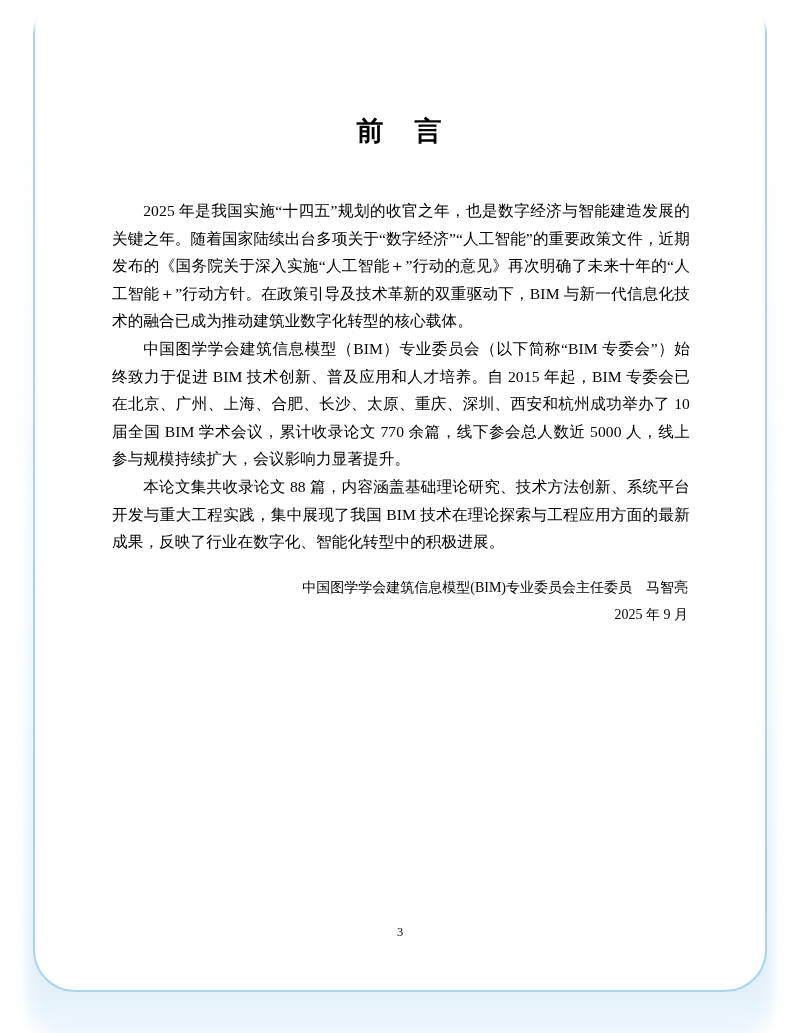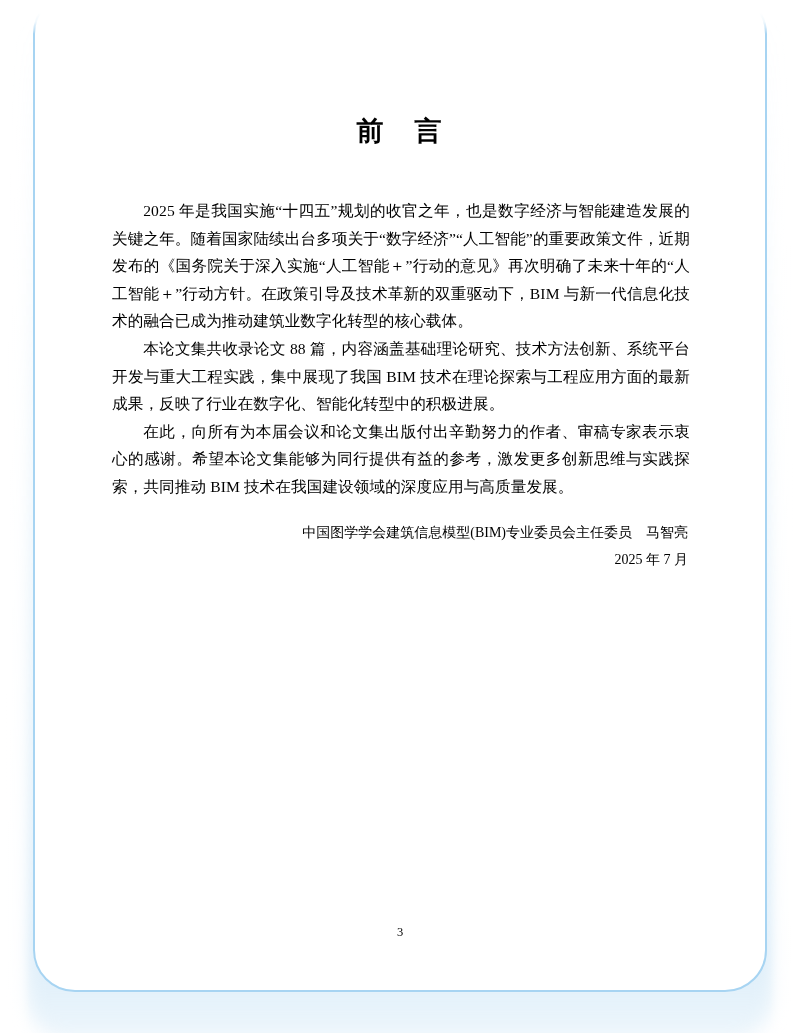--- a/index.html
+++ b/index.html
@@ -140,28 +140,28 @@
 <div class="frame-side-fade-r"></div>
 
 <div class="page-content">
 
   <div class="doc-title">前　言</div>
 
   <div class="body-block">
 
     <p class="para">2025 年是我国实施“十四五”规划的收官之年，也是数字经济与智能建造发展的关键之年。随着国家陆续出台多项关于“数字经济”“人工智能”的重要政策文件，近期发布的《国务院关于深入实施“人工智能＋”行动的意见》再次明确了未来十年的“人工智能＋”行动方针。在政策引导及技术革新的双重驱动下，BIM 与新一代信息化技术的融合已成为推动建筑业数字化转型的核心载体。</p>
 
+    <p class="para">中国图学学会建筑信息模型（BIM）专业委员会（以下简称“BIM 专委会”）始终致力于促进 BIM 技术创新、普及应用和人才培养。自 2015 年起，BIM 专委会已在北京、广州、上海、合肥、长沙、太原、重庆、深圳、西安和杭州成功举办了 10 届全国 BIM 学术会议，累计收录论文 770 余篇，线下参会总人数近 5000 人，线上参与规模持续扩大，会议影响力显著提升。</p>
 
 
     <p class="para">本论文集共收录论文 88 篇，内容涵盖基础理论研究、技术方法创新、系统平台开发与重大工程实践，集中展现了我国 BIM 技术在理论探索与工程应用方面的最新成果，反映了行业在数字化、智能化转型中的积极进展。</p>
 
-    <p class="para">在此，向所有为本届会议和论文集出版付出辛勤努力的作者、审稿专家表示衷心的感谢。希望本论文集能够为同行提供有益的参考，激发更多创新思维与实践探索，共同推动 BIM 技术在我国建设领域的深度应用与高质量发展。</p>
 
     <div class="signature">
       <div class="sig-line-name">中国图学学会建筑信息模型(BIM)专业委员会主任委员　马智亮</div>
-      <div class="sig-line-date">2025 年 7 月</div>
+      <div class="sig-line-date">2025 年 9 月</div>
     </div>
 
   </div>
 
   <div class="page-number">3</div>
 
 </div>
 
 </body></html>

